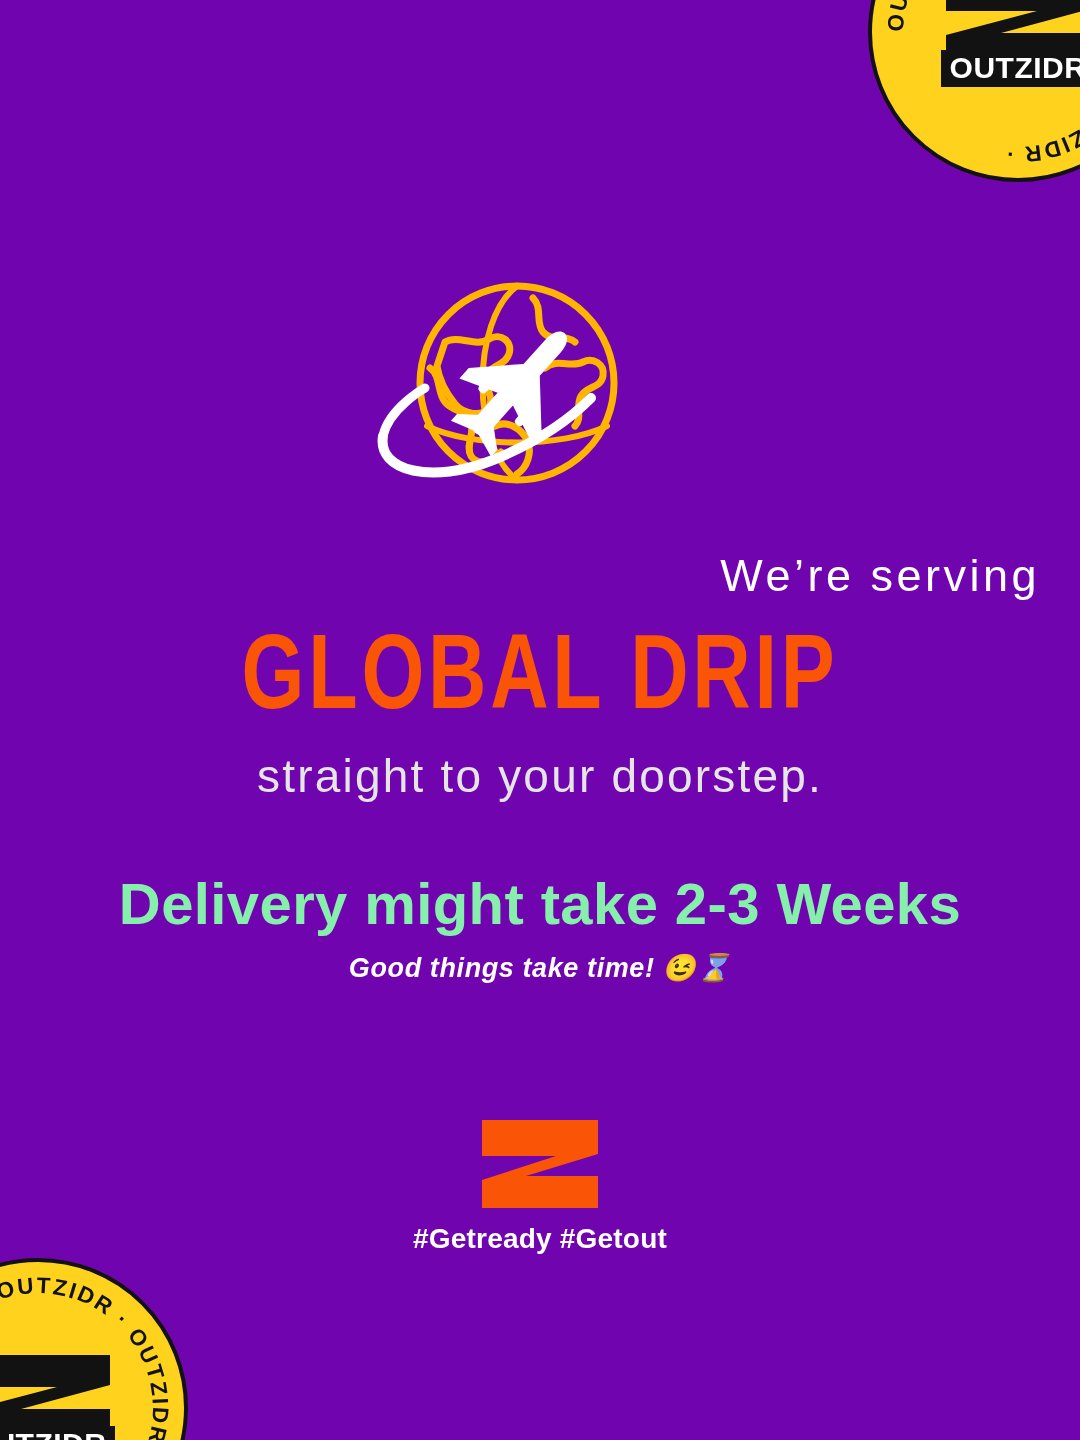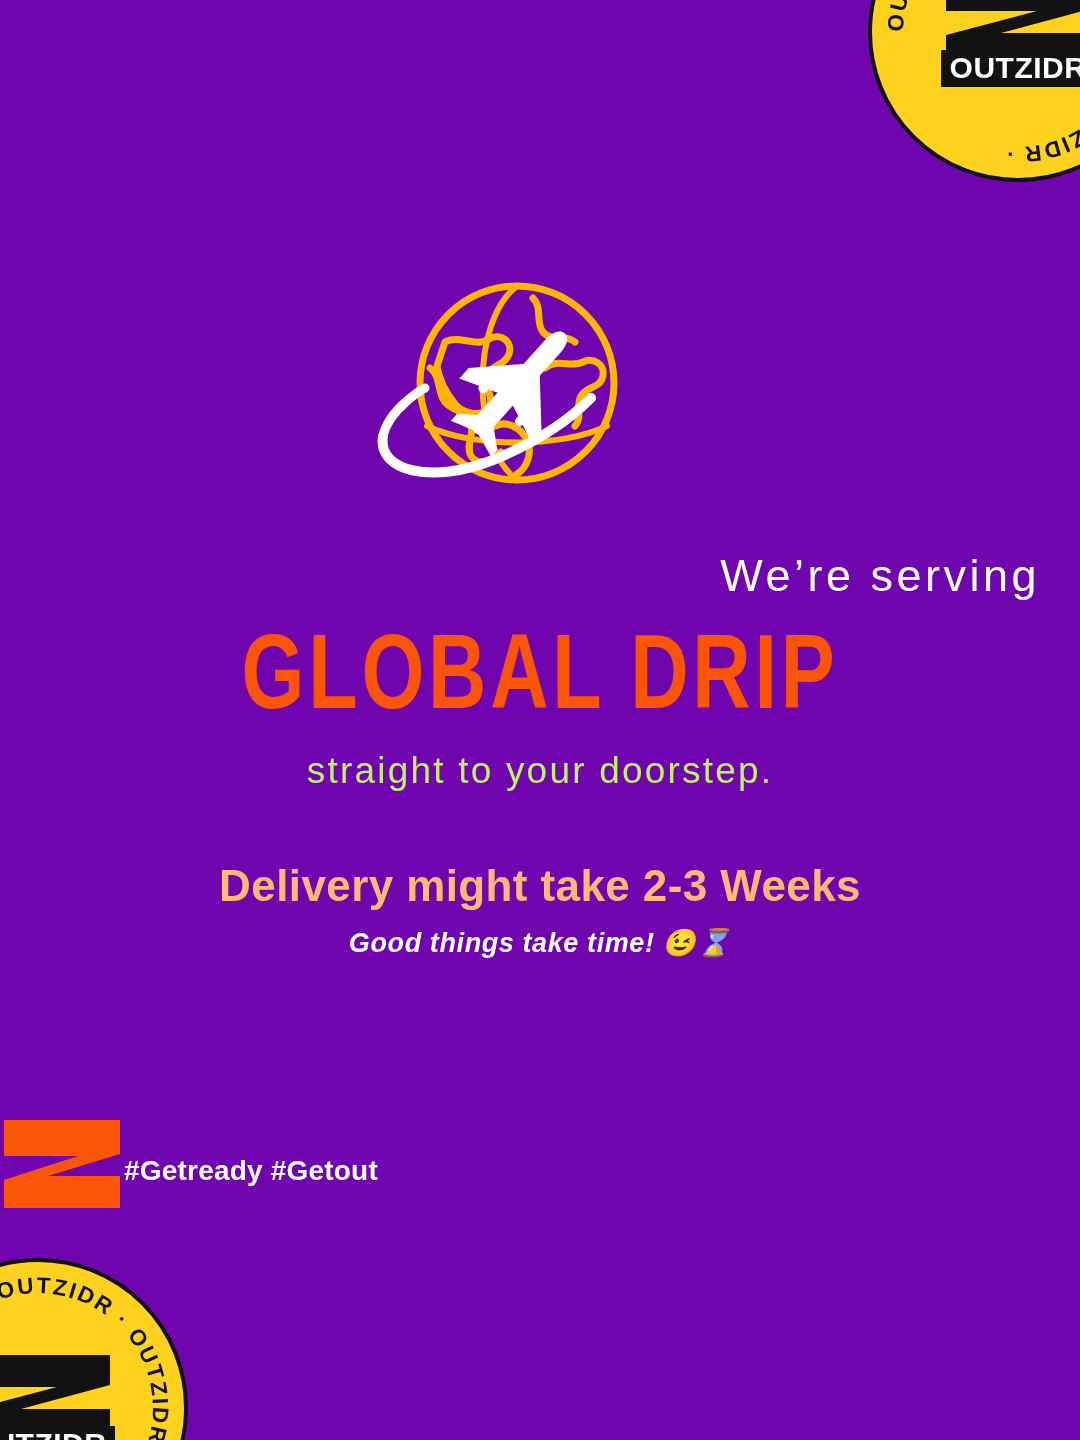--- a/index.html
+++ b/index.html
@@ -110,31 +110,31 @@
     font-weight:bold;
     letter-spacing:4px;
     line-height:1.08;
     margin-top:14px;
     transform:scaleY(1.22) scaleX(0.94);
     transform-origin:center top;
     white-space:nowrap;
   }
 
   .subline {
-    color:#bef264;
-    font-size:37px;
+    color:#e5e5e5;
+    font-size:46px;
     font-weight:300;
     letter-spacing:2.2px;
     line-height:1.1;
     margin-top:44px;
   }
 
   .delivery {
-    color:#fdba74;
-    font-size:44px;
+    color:#86efac;
+    font-size:58px;
     font-weight:bold;
     letter-spacing:0.4px;
     line-height:1.1;
     margin-top:70px;
     white-space:nowrap;
   }
 
   .reassure {
     color:#ffffff;
     font-size:27px;
@@ -144,21 +144,21 @@
     line-height:1.2;
     margin-top:16px;
   }
 
   
   .footer {
     position:absolute;
     left:0; right:0;
     top:1118px;
     display:flex;
-    flex-direction:row;
+    flex-direction:column;
     align-items:center;
   }
   .footer-z { width:124px; height:92px; display:block; }
   .hashtags {
     margin-top:14px;
     color:#ffffff;
     font-size:28px;
     font-weight:bold;
     letter-spacing:0.2px;
     line-height:1.1;

